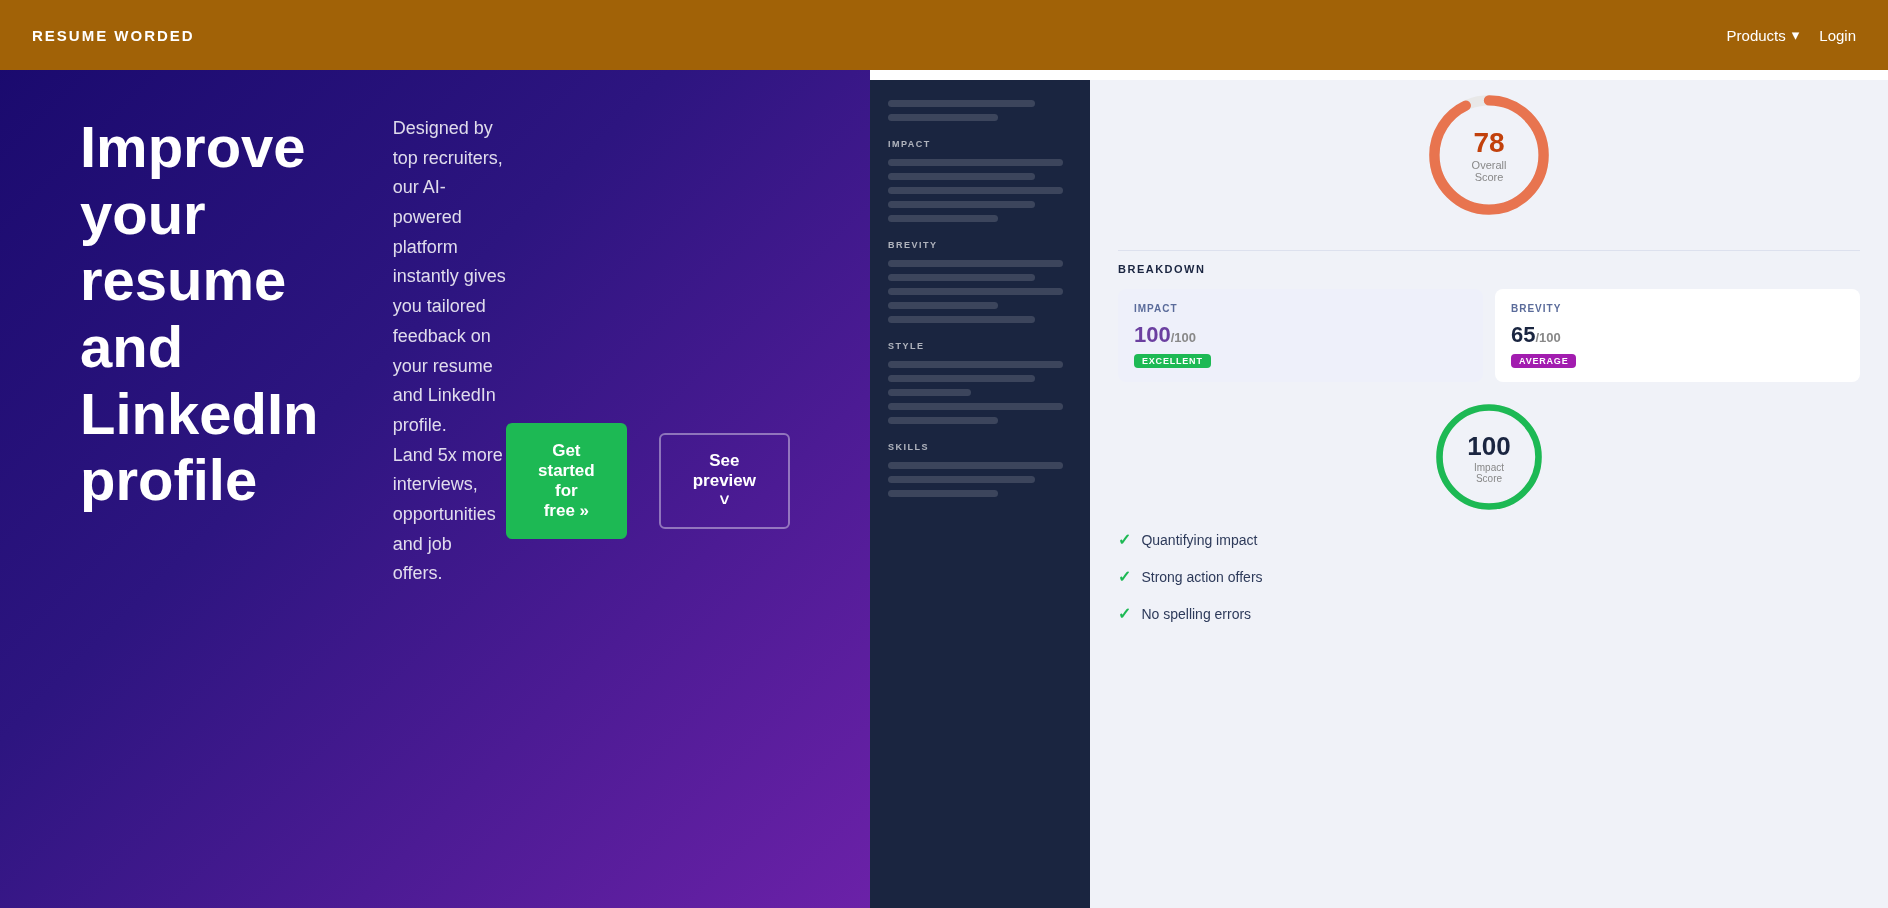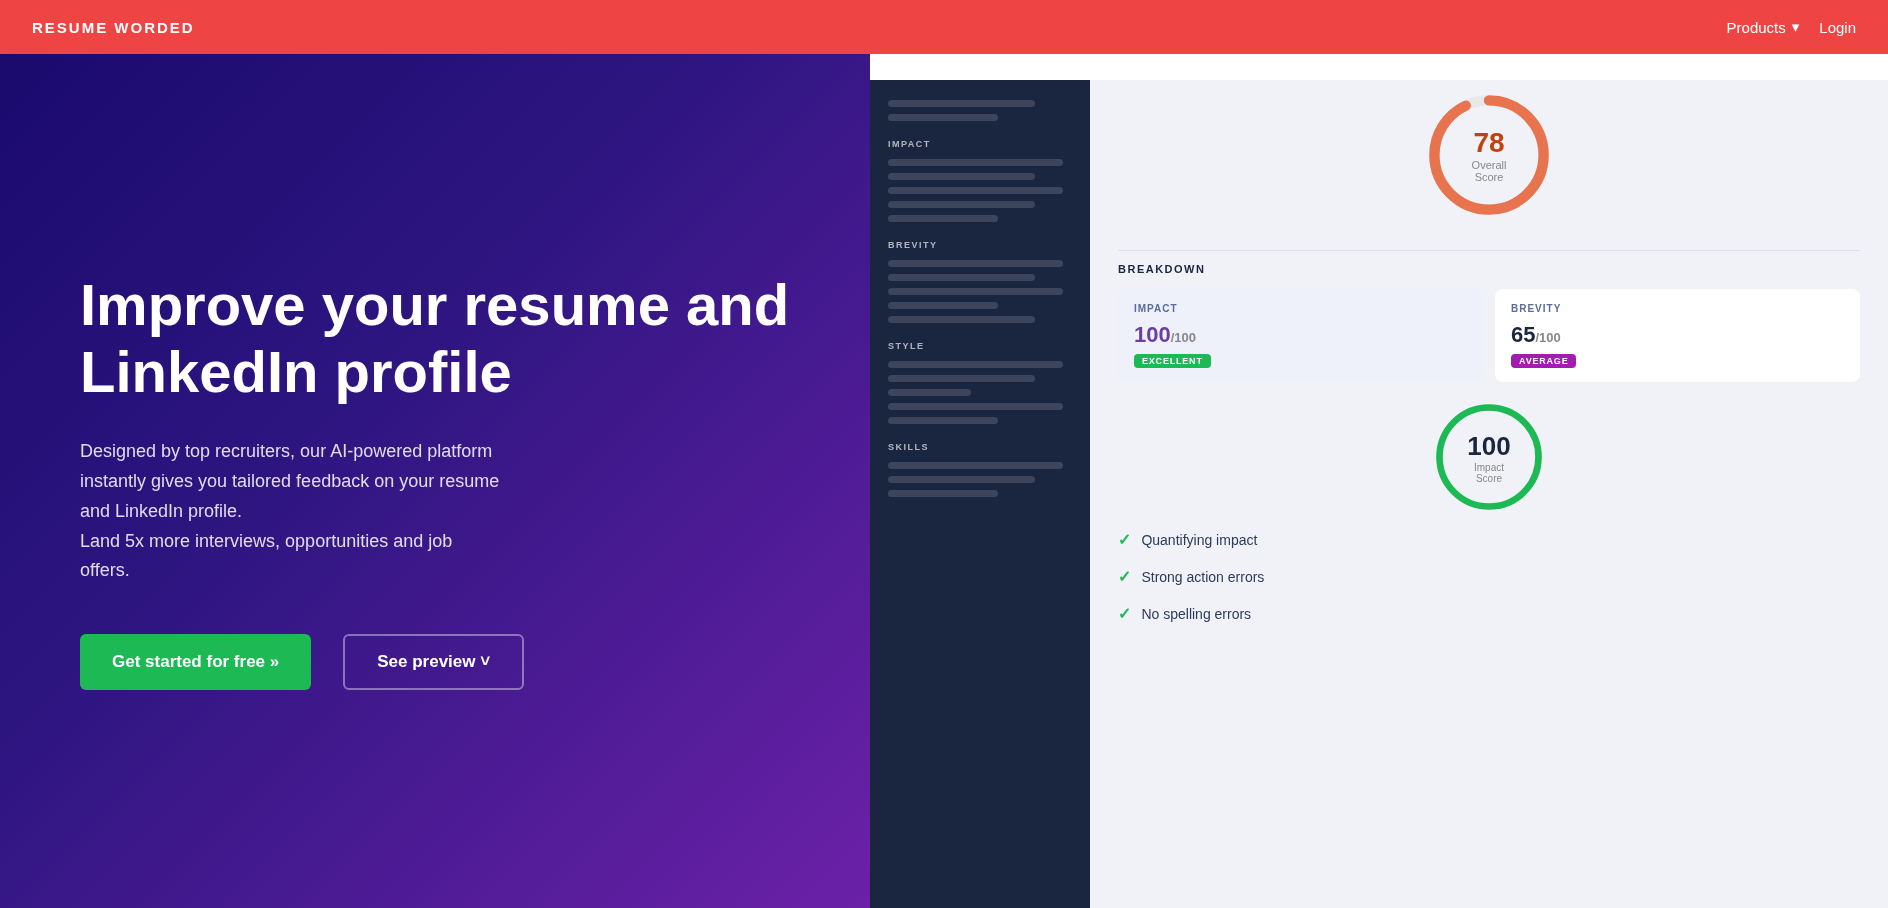--- a/index.html
+++ b/index.html
@@ -1,21 +1,21 @@
 <!DOCTYPE html>
 <html><head>
   <meta charset="utf-8">
   <style>
     * { box-sizing: border-box; margin: 0; padding: 0; }
     body { font-family: -apple-system, BlinkMacSystemFont, 'Segoe UI', sans-serif; overflow: hidden; }
 
     
     .navbar {
-      position: fixed; top: 0; left: 0; right: 0; height: 54px;
-      background: #ef4444;
+      position: fixed; top: 0; left: 0; right: 0; height: 70px;
+      background: #a16207;
       display: flex; align-items: center; justify-content: space-between;
       padding: 0 32px; z-index: 100;
     }
     .nav-logo {
       color: #fff; font-size: 15px; font-weight: 700; letter-spacing: 2px;
     }
     .nav-right { display: flex; align-items: center; gap: 20px; }
     .nav-products {
       color: #fff; font-size: 15px; font-weight: 500; cursor: pointer;
       display: flex; align-items: center; gap: 6px;
@@ -26,21 +26,21 @@
     .hero {
       margin-top: 54px;
       height: calc(908px - 54px);
       display: flex;
     }
 
     
     .hero-left {
       width: 870px;
       background: linear-gradient(135deg, #1a0a6e 0%, #2d1580 40%, #6b21a8 100%);
-      display: flex; flex-direction: column; justify-content: center;
+      display: flex; justify-content: center;
       padding: 60px 80px;
       position: relative;
     }
     .hero-title {
       color: #fff; font-size: 58px; font-weight: 800; line-height: 1.15;
       margin-bottom: 32px;
     }
     .hero-subtitle {
       color: rgba(255,255,255,0.85); font-size: 18px; line-height: 1.65;
       margin-bottom: 48px; max-width: 580px;
@@ -273,21 +273,21 @@
         </div>
       </div>
 
       <ul class="checklist">
         <li>
           <span class="check-icon">✓</span>
           <span>Quantifying impact</span>
         </li>
         <li>
           <span class="check-icon">✓</span>
-          <span>Strong action errors</span>
+          <span>Strong action offers</span>
         </li>
         <li>
           <span class="check-icon">✓</span>
           <span>No spelling errors</span>
         </li>
       </ul>
 
     </div>
   </div>
 </div>

